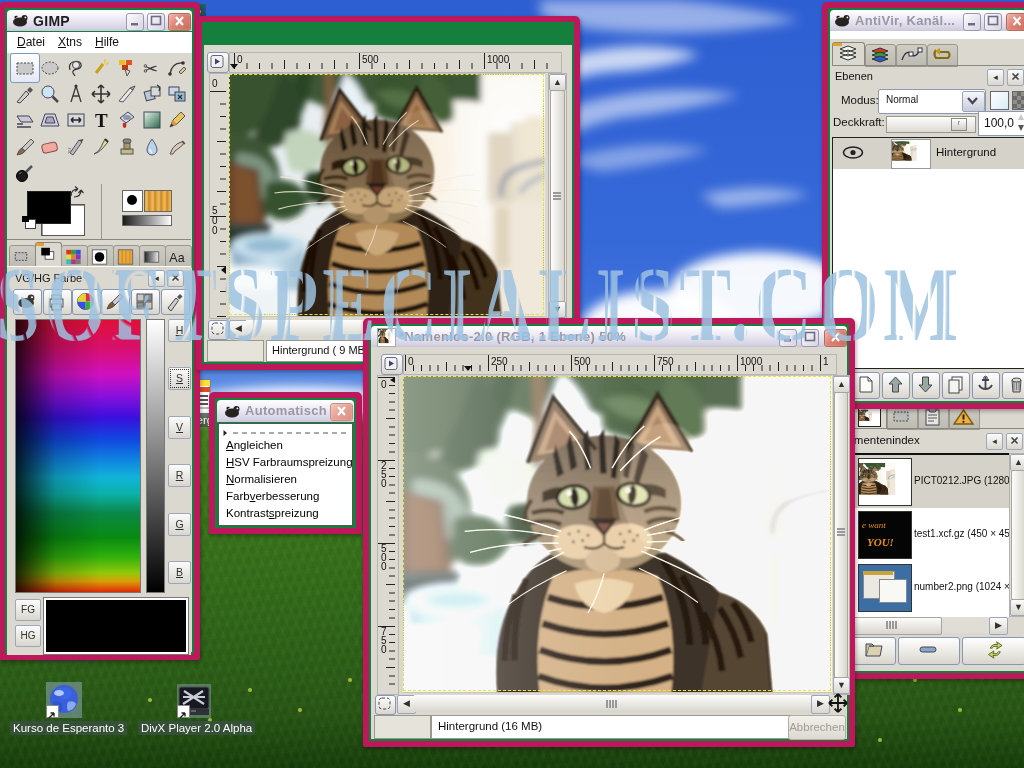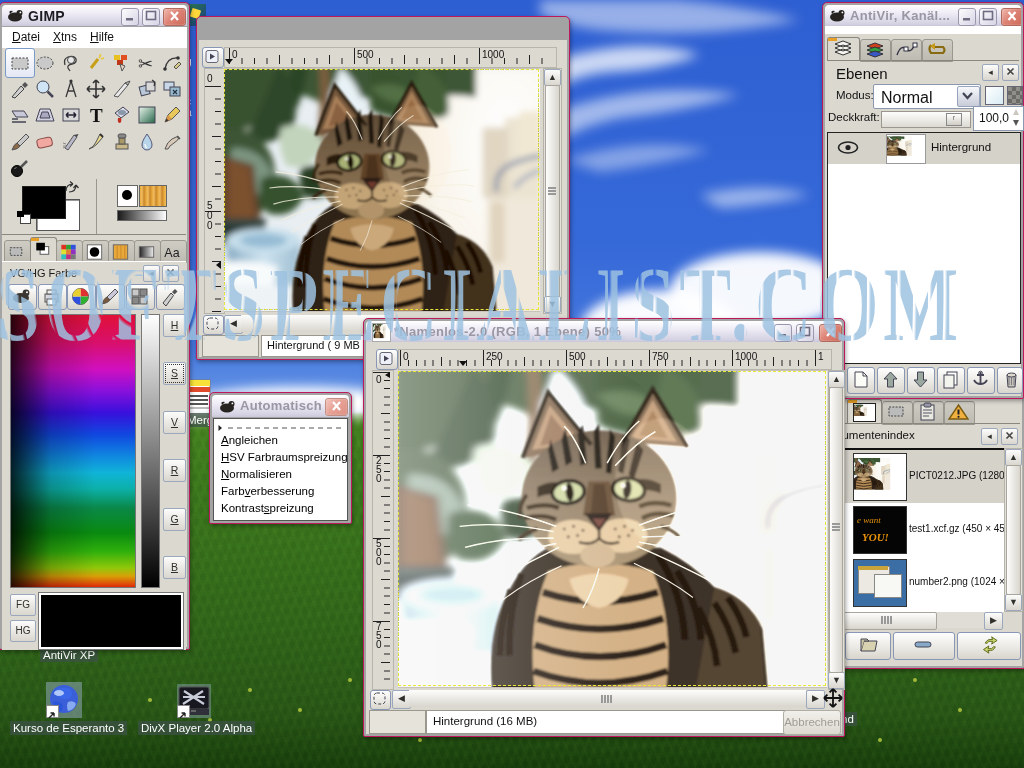--- a/index.html
+++ b/index.html
@@ -1,17 +1,17 @@
 <!DOCTYPE html>
 <html><head><meta charset="utf-8">
 <style>
 html,body{margin:0;padding:0;width:1024px;height:768px;overflow:hidden;font-family:"Liberation Sans",sans-serif;}
 .abs{position:absolute;}
 #desk{position:absolute;left:0;top:0;width:1024px;height:768px;background:linear-gradient(#2e5fd2 0%,#3568d8 30%,#4376dc 45%,#6695e6 52%,#a4c2ee 53.5%,#4a8822 54%,#3e7c1e 62%,#31671a 80%,#275416 93%,#153a0a 100%);}
-.win{position:absolute;background:#a3a3a3;border:1px solid #be185d;border-radius:5px 5px 2px 2px;box-shadow:1px 2px 4px rgba(0,0,0,.35);}
+.win{position:absolute;background:#15803d;border:6px solid #be185d;border-radius:5px 5px 2px 2px;box-shadow:1px 2px 4px rgba(0,0,0,.35);}
 .tbar{position:absolute;left:2px;right:2px;top:2px;height:21px;border-radius:4px 4px 0 0;background:linear-gradient(#fff,#ece9f4 45%,#d4d1e2 90%,#c9c6da);overflow:hidden;}
 .ttext{position:absolute;top:3px;font-size:13px;font-weight:bold;color:#9a97a4;letter-spacing:0.3px;white-space:nowrap;}
 .tb{position:absolute;top:2.5px;width:16px;height:16px;border-radius:3px;border:1px solid #9a96ae;background:linear-gradient(135deg,#fdfdfe,#d6d3e4);box-shadow:inset 0 0 1px #fff;font-size:11px;color:#6f6c82;text-align:center;line-height:15px;}
 .tbclose{background:linear-gradient(135deg,#f0b8ae,#dd8476 45%,#ce6a5a);border:1px solid #b06a5e;color:#fff;}
 .gtk{position:absolute;background:#dbd8d0;}
 .gbtn{position:absolute;border:1px solid #8797b5;border-radius:3px;background:linear-gradient(#fefefe,#e9e7e1 60%,#d8d5cd);}
 .ruler{position:absolute;background:#dcd9d1;overflow:hidden;}
 .sb{position:absolute;background:#e3e1da;border:1px solid #b5b2a8;}
 .sbtn{position:absolute;width:15px;height:15px;background:linear-gradient(#fcfcfb,#d9d6ce);border:1px solid #9aa7bd;border-radius:2px;color:#30302c;font-size:9px;text-align:center;line-height:14px;}
 .icolabel{position:absolute;background:rgba(60,80,70,.75);color:#fff;font-size:11.5px;padding:1px 3px;white-space:nowrap;}
@@ -597,28 +597,28 @@
           <path d="M5,15 Q9,4 14,9 Q19,14 23,4" stroke="#334" fill="none" stroke-width="1.4"></path>
           <rect x="12" y="7" width="4" height="4" fill="#fff" stroke="#334"></rect>
           <rect x="21" y="3" width="4" height="4" fill="#fff" stroke="#334"></rect>
         </svg></div>
   <div class="abs" style="left:95px;top:2px;width:29px;height:21px;background:linear-gradient(#cfccc4,#bdbab2);border:1px solid #9a978f;border-radius:3px 3px 0 0;"><svg width="27" height="19" viewBox="0 0 27 19">
           <path d="M8,5 Q5,9 8,13 L20,13 Q23,10 20,7 L10,7" stroke="#886a10" fill="none" stroke-width="2.2"></path>
           <path d="M12,3 L7,6 L12,10 Z" fill="#c89818"></path>
         </svg></div>
  </div>
  <div class="abs" style="left:4px;top:57px;width:192px;height:1px;background:#8a877f;"></div>
- <span class="abs" style="left:7px;top:62px;font-size:15px;color:#111;margin-left:6px;">Ebenen</span>
+ <span class="abs" style="left:7px;top:62px;font-size:11px;color:#111;">Ebenen</span>
  <div class="sbtn" style="left:159px;top:61px;">◂</div>
  <div class="sbtn" style="left:179px;top:61px;"><svg width="13" height="13" viewBox="0 0 13 13">
         <path d="M3.5,3.5 l6,6 m0,-6 l-6,6" stroke="#444" stroke-width="1.6"></path>
       </svg></div>
  <span class="abs" style="left:13px;top:86px;font-size:11.5px;color:#111;">Modus:</span>
  <div class="abs" style="left:50px;top:81px;width:106px;height:23px;background:#fff;border:1px solid #8a98b0;border-radius:2px;">
-  <span class="abs" style="left:7px;top:4px;font-size:16px;color:#111;">Normal</span>
+  <span class="abs" style="left:7px;top:4px;font-size:10px;color:#111;">Normal</span>
   <div class="abs" style="left:83px;top:1px;width:21px;height:19px;background:linear-gradient(#f6f8fb,#c8ccd8);border:1px solid #98a4bc;border-radius:2px;"><svg width="19" height="17" viewBox="0 0 19 17">
           <path d="M5,6 l4.5,5 4.5,-5" stroke="#445" stroke-width="2.2" fill="none"></path>
         </svg></div>
  </div>
  <div class="abs" style="left:162px;top:83px;width:17px;height:17px;background:linear-gradient(135deg,#fff,#d8ecf4);border:1px solid #667;"></div>
  <div class="abs" style="left:184px;top:83px;width:14px;height:17px;border:1px solid #667;background:repeating-conic-gradient(#6a6a66 0 25%,#918f8a 0 50%) 0 0/8px 8px;"></div>
  <span class="abs" style="left:5px;top:108px;font-size:11.5px;color:#111;">Deckkraft:</span>
  <div class="abs" style="left:58px;top:108px;width:88px;height:15px;background:linear-gradient(#fdfdfc,#dcdad2);border:1px solid #9a978f;">
   <div class="abs" style="left:64px;top:1px;width:14px;height:11px;background:linear-gradient(#fff,#d0cdc5);border:1px solid #888;font-size:7px;color:#666;text-align:center;">r</div>
  </div>

